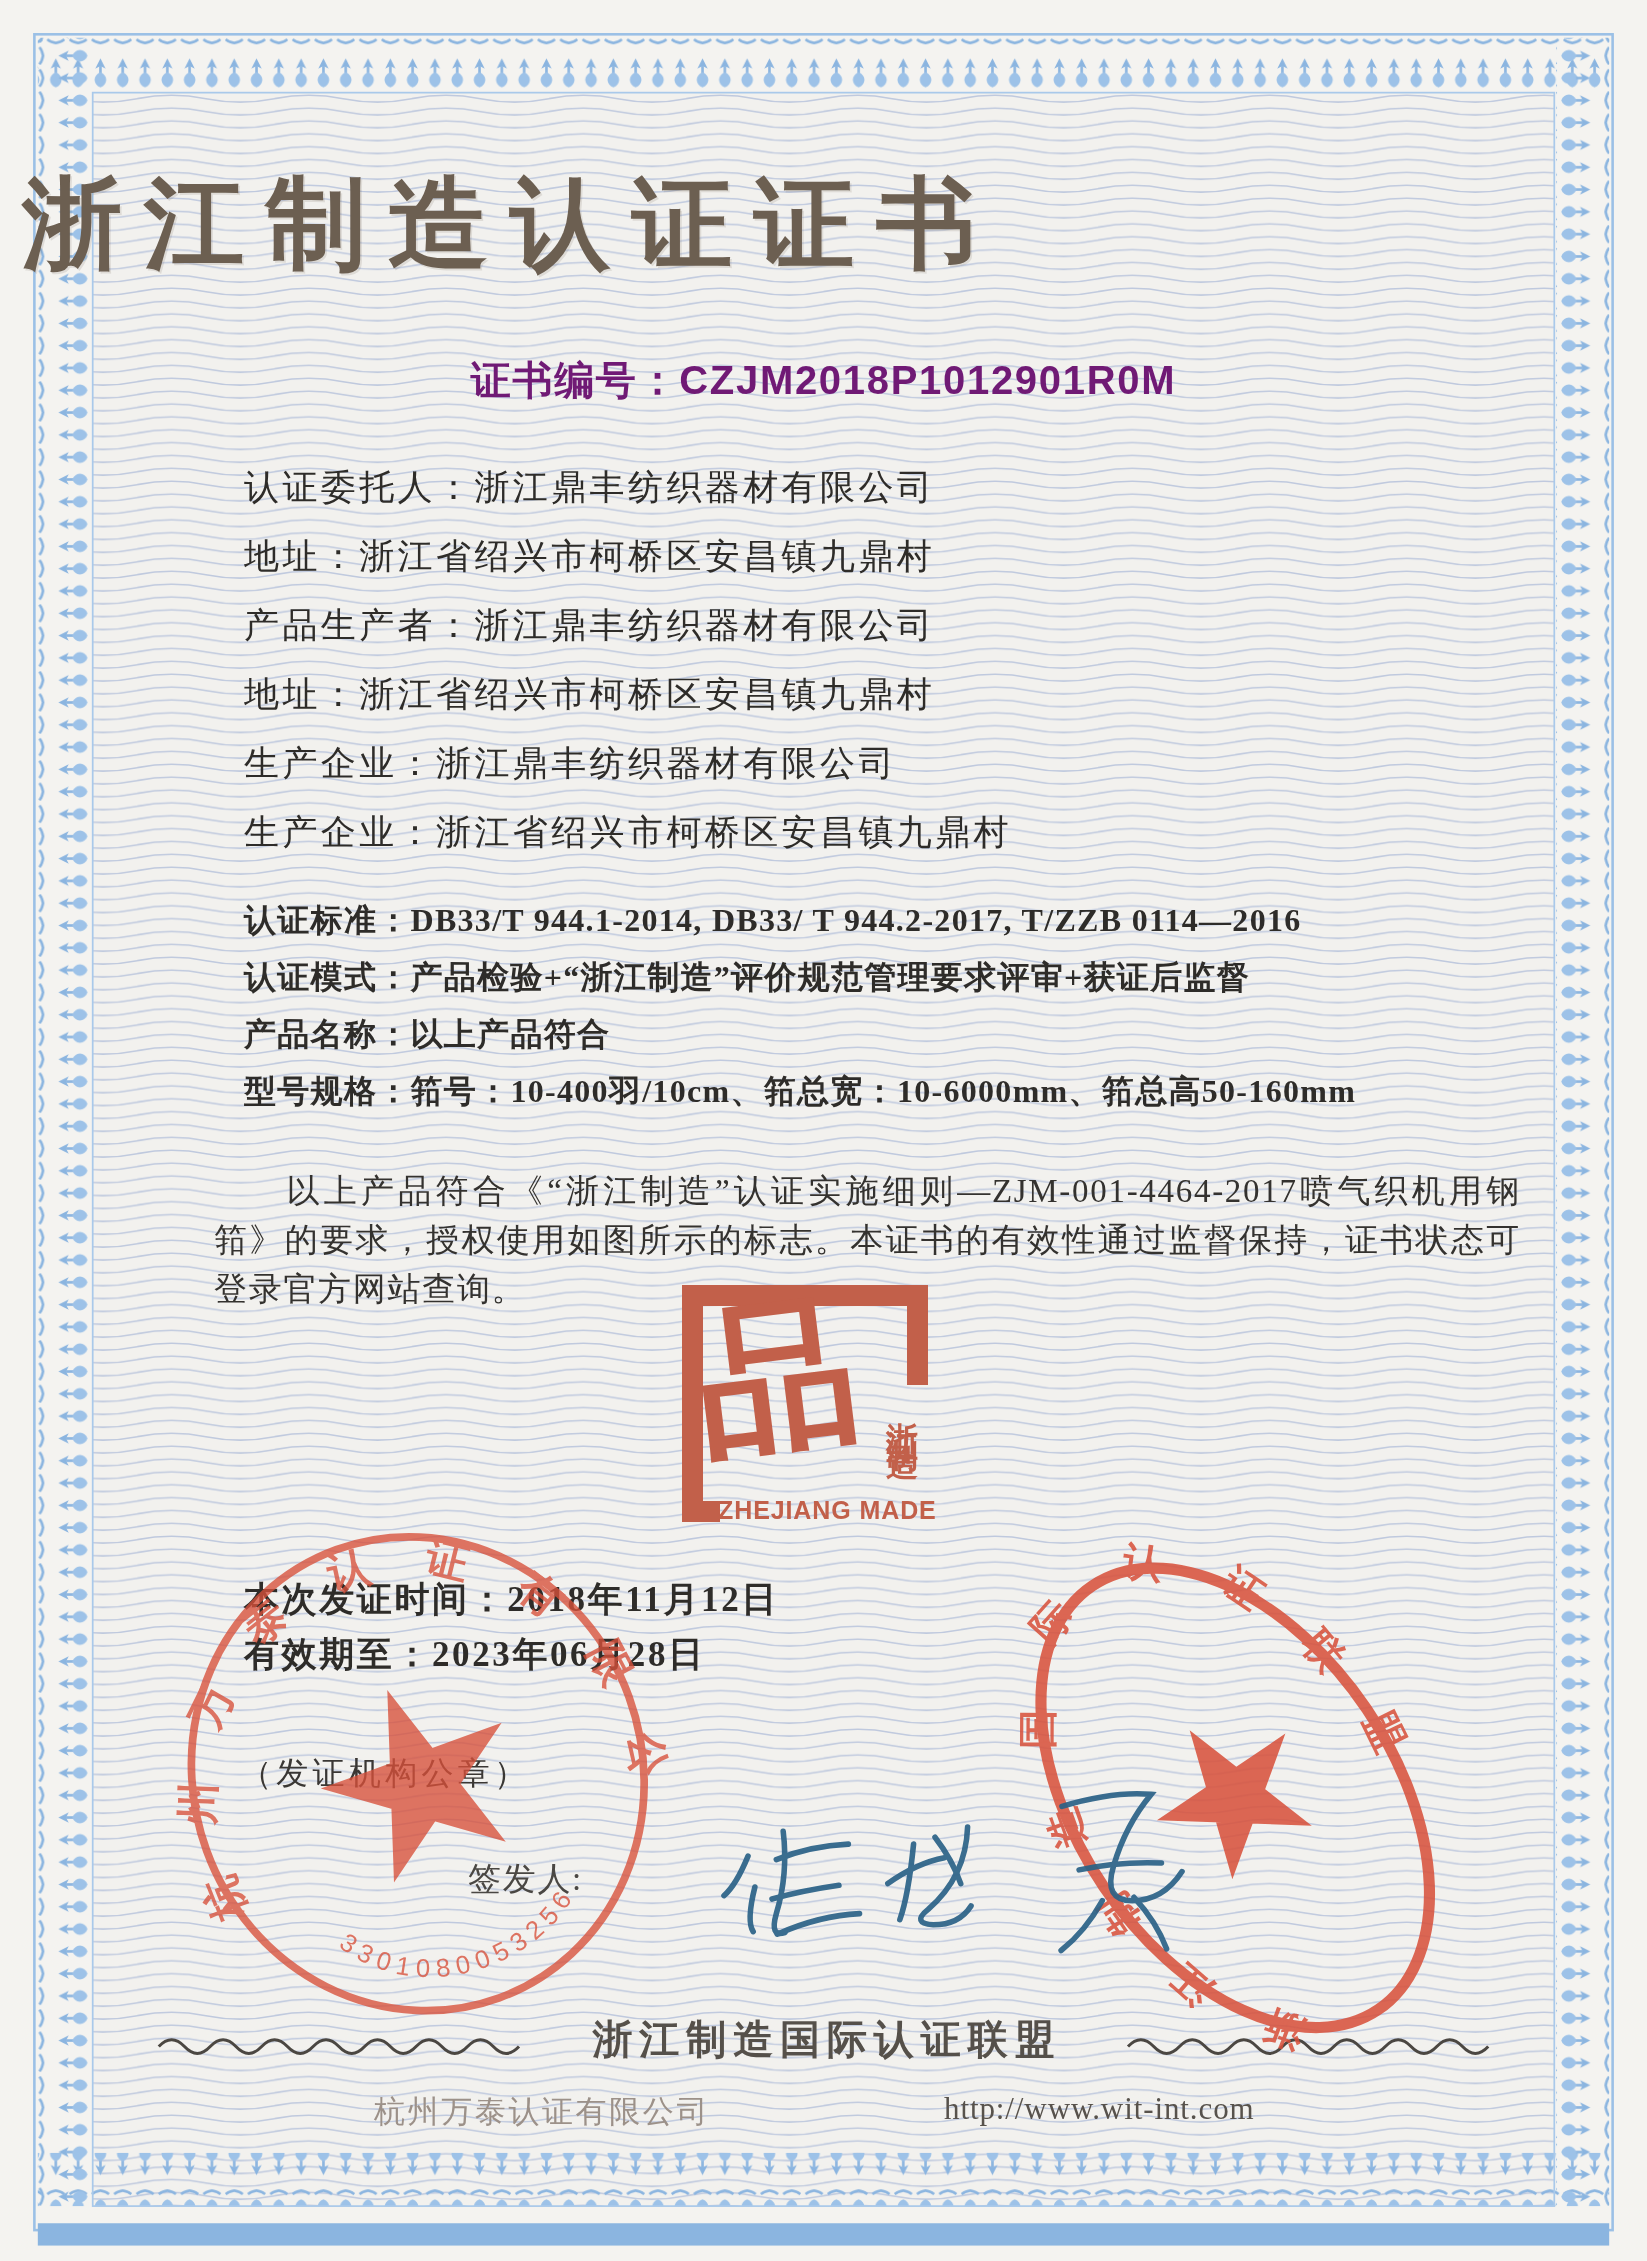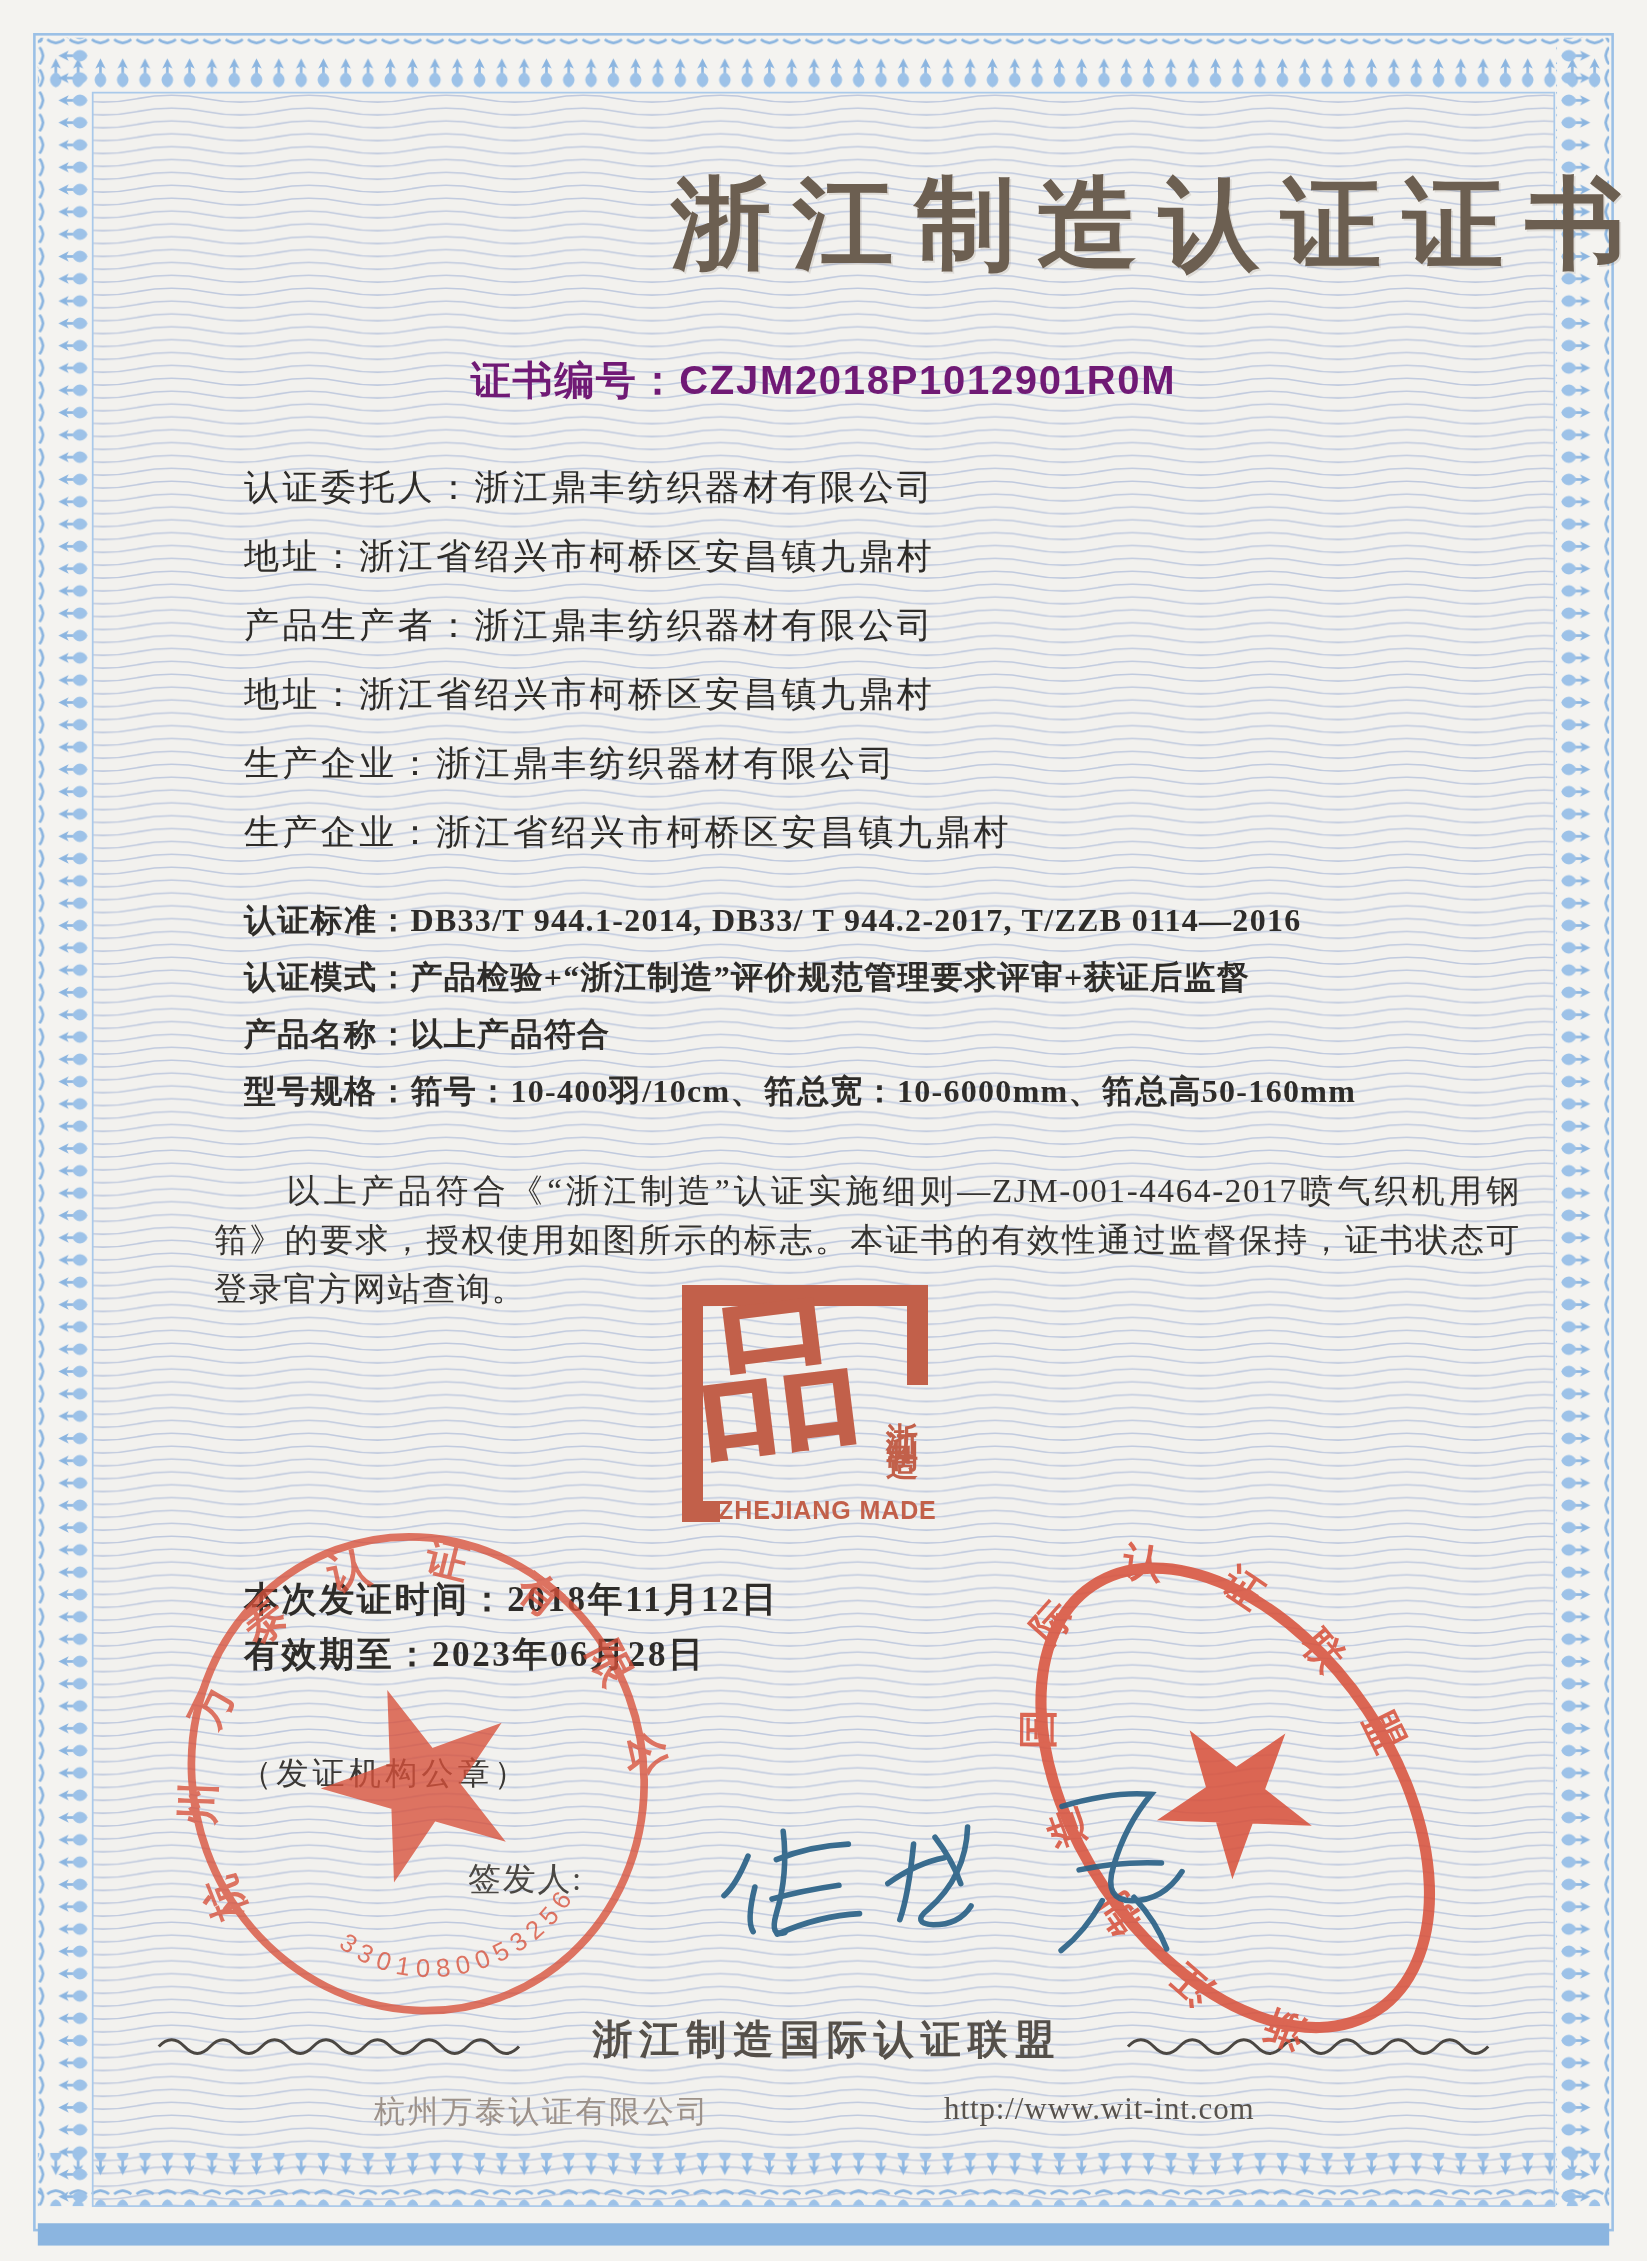--- a/index.html
+++ b/index.html
@@ -4,21 +4,21 @@
 <style>
   html,body{margin:0;padding:0;background:#d8d6d3;}
   .page{position:relative;width:1647px;height:2261px;background:#f3f2ef;overflow:hidden;
         font-family:"Liberation Serif",serif;color:#2f2d2a;}
   .abs{position:absolute;}
   svg.layer{position:absolute;left:0;top:0;pointer-events:none;}
   #bg{z-index:0;}
   .content{position:absolute;left:0;top:0;width:100%;height:100%;z-index:1;}
   #overlay{z-index:2;}
 
-  .title{top:165px;left:0;width:100%;text-align:right;
+  .title{top:165px;left:0;width:100%;text-align:left;
          font-family:"DejaVu Serif",serif;font-weight:700;font-size:100px;line-height:117px;
          color:#6c5f51;letter-spacing:0.22em;text-indent:0.22em;
          text-shadow:1.7px 1.7px 0 rgba(108,95,81,.15);}
   .certline{top:353px;left:0;width:100%;text-align:center;
             font-family:"Liberation Sans",sans-serif;font-size:40px;font-weight:600;
             color:#701a75;letter-spacing:1.7px;}
   .fields{top:453px;left:244px;line-height:69px;font-size:35px;font-weight:400;
           letter-spacing:3.4px;color:#2e2c29;}
   .specs{top:892px;left:244px;line-height:57px;font-size:32px;font-weight:700;
          letter-spacing:1.3px;color:#2e2c29;}

